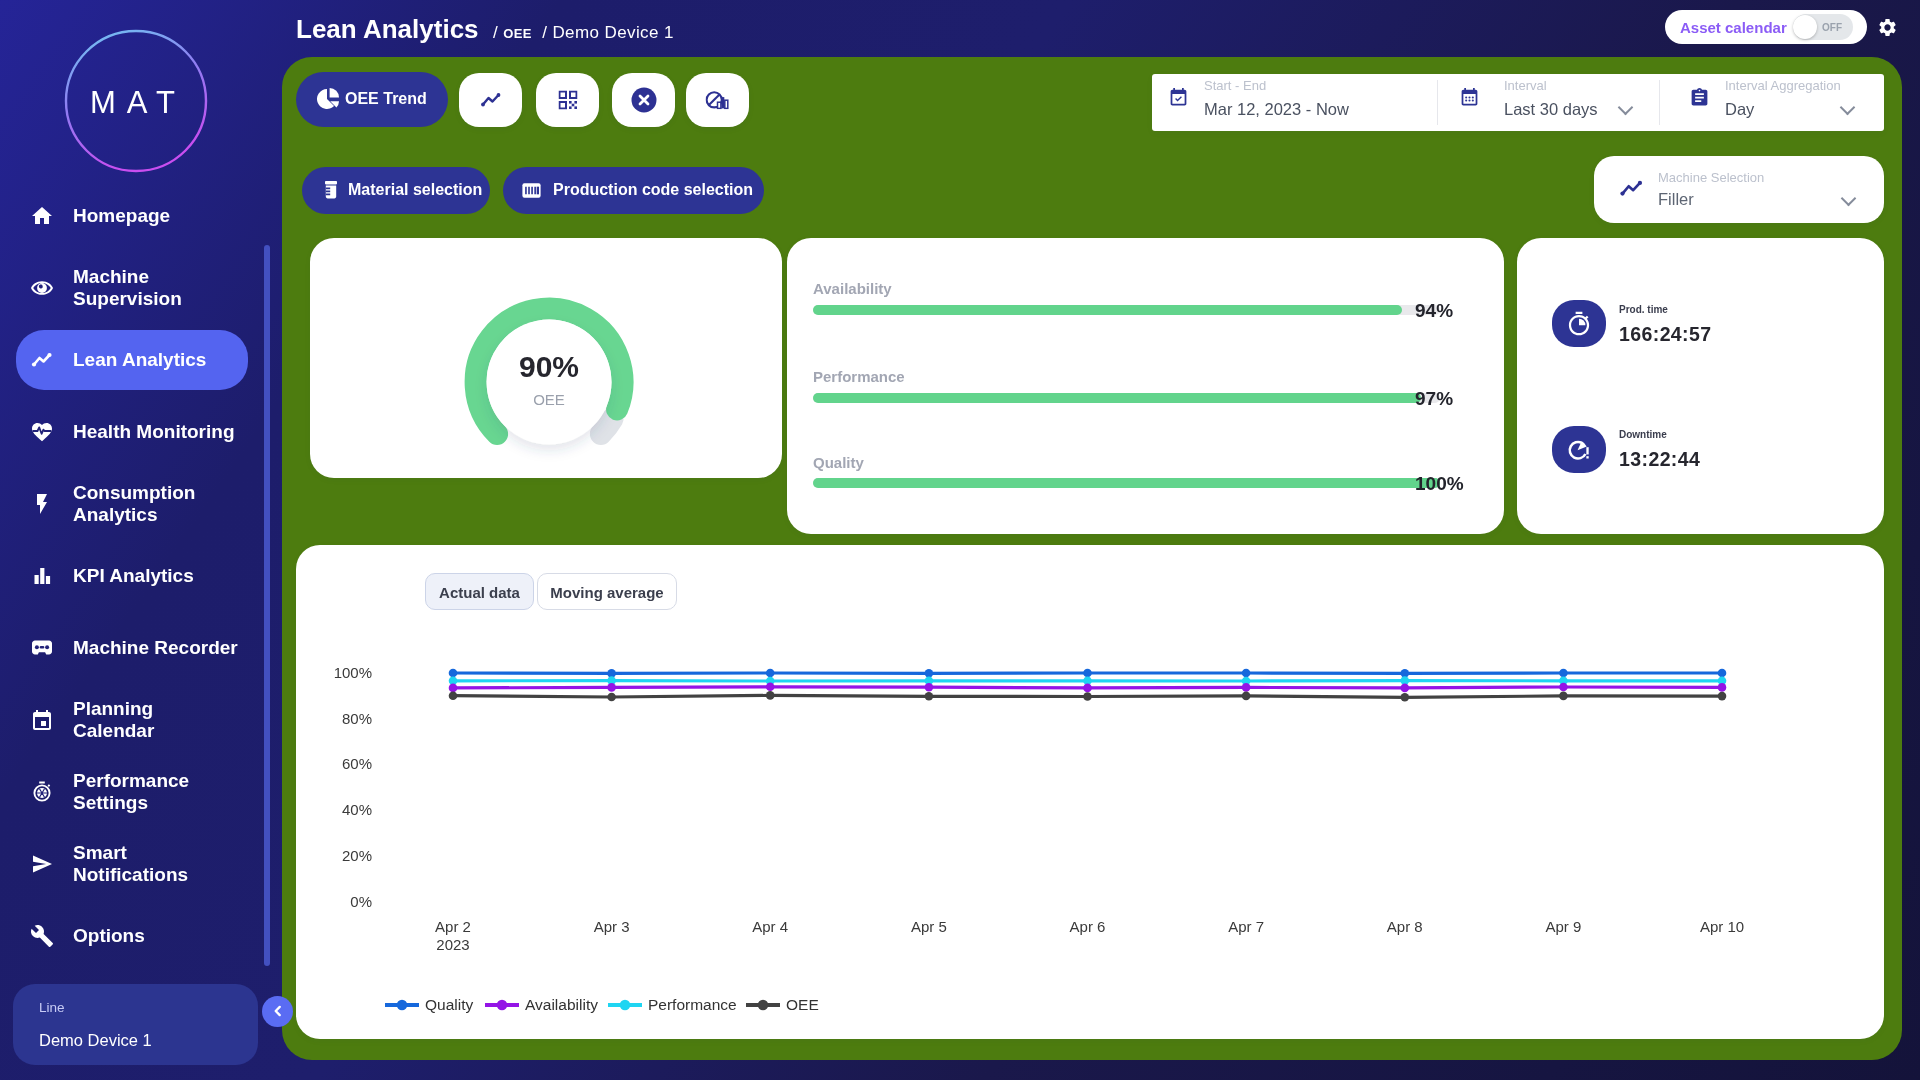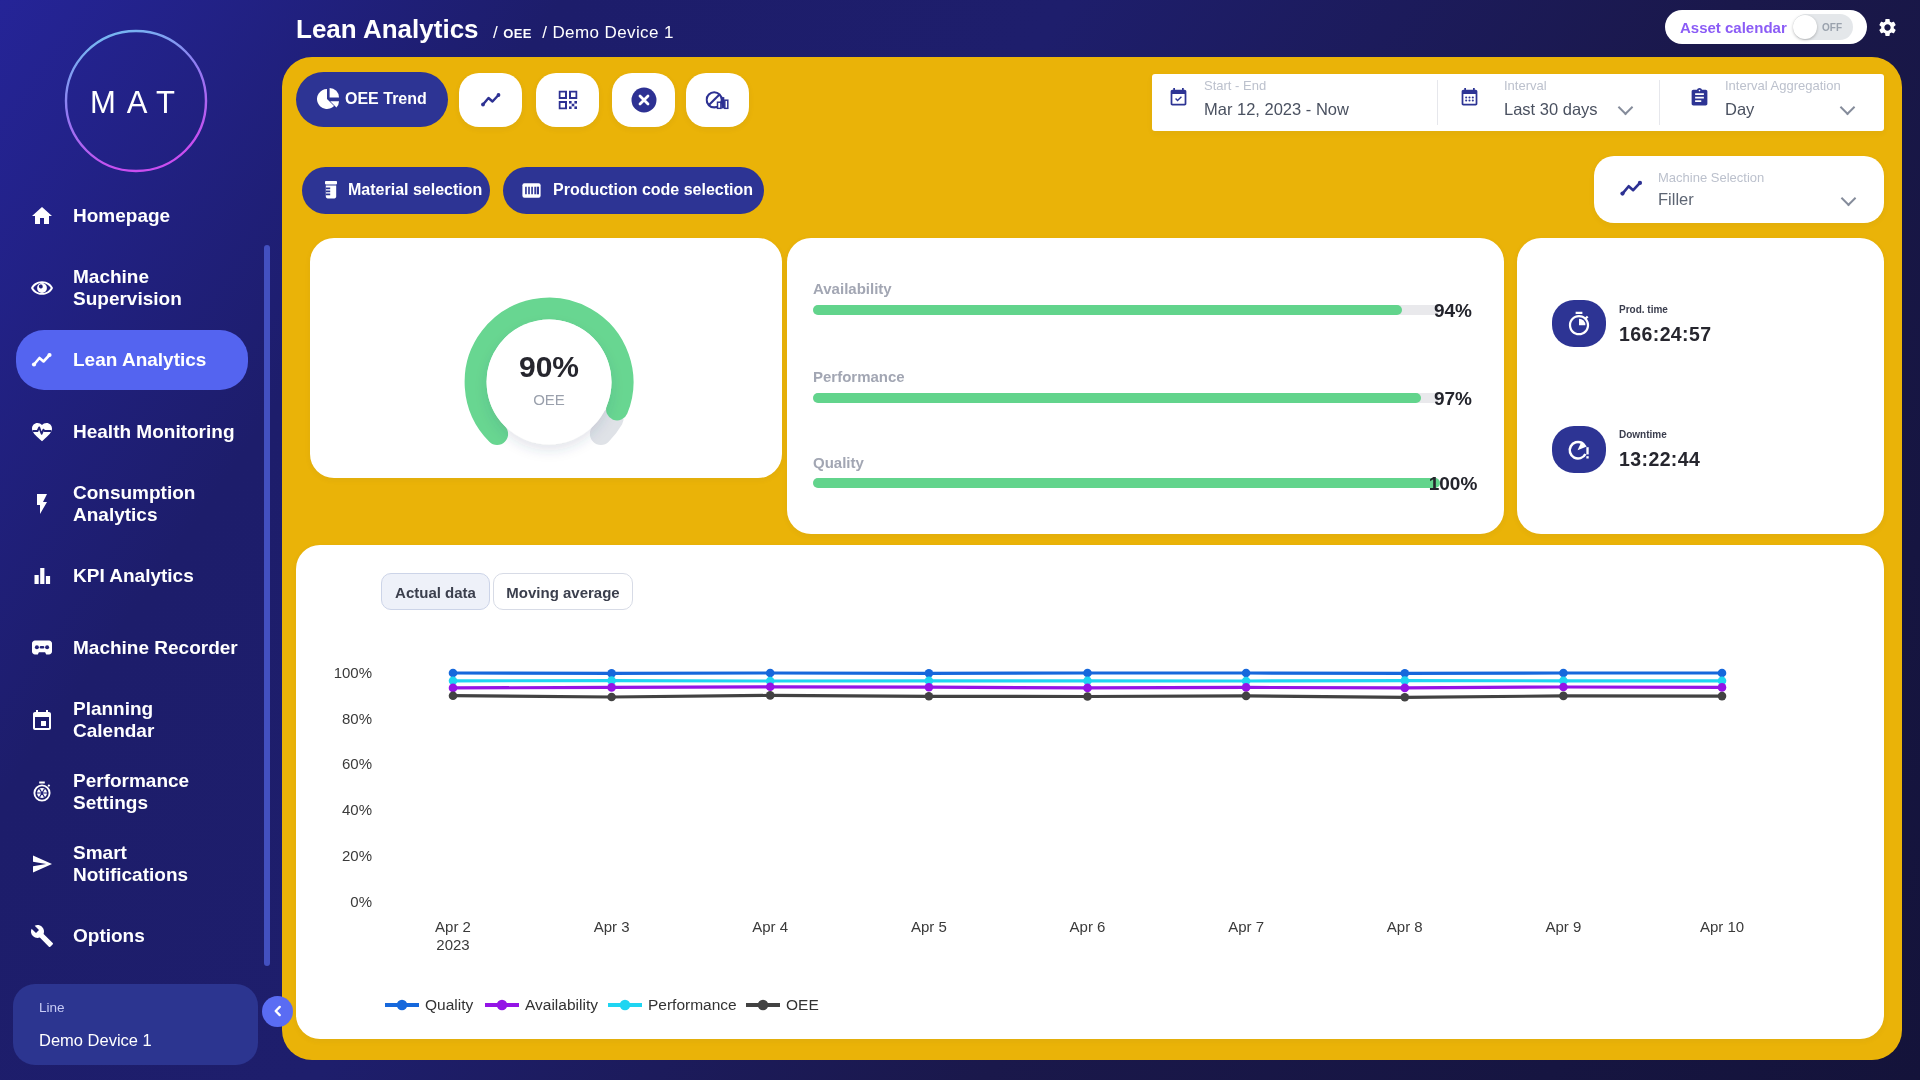--- a/index.html
+++ b/index.html
@@ -17,40 +17,40 @@
 .collapsebtn { position:absolute; z-index:20; left:262px; top:996px; width:31px; height:31px; border-radius:50%; background:#5a6cf3; color:#fff; text-align:center; }
 
 .title { position:absolute; left:296px; top:14px; color:#fff; font-size:26px; font-weight:bold;text-align:center; }
 .crumbs { color:#fff; font-size:17px; font-weight:normal; letter-spacing:0.4px; }
 .assetpill { position:absolute; left:1665px; top:10px; width:202px; height:34px; background:#fff; border-radius:17px; }
 .assetpill .t { position:absolute; left:15px; top:9px; font-size:15px; font-weight:bold; color:#8b5cf6; }
 .toggletrack { position:absolute; left:128px; top:4px; width:60px; height:26px; background:#e4e7ea; border-radius:13px; }
 .toggleknob { position:absolute; left:0px; top:1px; width:24px; height:24px; background:#fff; border-radius:50%; box-shadow:0 1px 3px rgba(0,0,0,.25); }
 .toggleoff { position:absolute; left:29px; top:8px; font-size:10px; font-weight:bold; color:#9aa2ad; }
 
-.panel { position:absolute; z-index:1; left:282px; top:57px; width:1620px; height:1003px; background:#eab308; border-radius:30px;padding-left:8px; }
+.panel { position:absolute; z-index:1; left:282px; top:57px; width:1620px; height:1003px; background:#4d7c0f; border-radius:30px;padding-left:8px; }
 .card { position:absolute; background:#fff; border-radius:24px; box-shadow:0 2px 6px rgba(40,50,120,0.05); }
 .bluepill { position:absolute; background:#2d3494; border-radius:28px; color:#fff; font-weight:bold; font-size:16px; white-space:nowrap; }
 .iconbtn { position:absolute; background:#fff; border-radius:20px; box-shadow:0 2px 6px rgba(40,50,120,0.06); }
 .iconbtn svg { position:absolute; left:50%; top:50%; transform:translate(-50%,-50%); }
 .fieldlabel { font-size:13px; color:#bcc1cd; white-space:nowrap; }
 .fieldvalue { font-size:16.5px; color:#4a5160; white-space:nowrap; }
 .chev { display:inline-block; width:11px; height:11px; border-right:2.4px solid #858c9b; border-bottom:2.4px solid #858c9b; transform:rotate(45deg); }
 
 .bar-label { position:absolute; font-size:15px; font-weight:bold; color:#a2a6b3; }
 .bar-track { position:absolute; width:627px; height:10px; background:#e9e9ec; border-radius:5px; }
 .bar-fill  { position:absolute; height:10px; background:#62d48c; border-radius:5px; }
-.bar-pct { position:absolute; font-size:19px; font-weight:bold; color:#23242c; text-align:center; width:76px; }
+.bar-pct { position:absolute; font-size:19px; font-weight:bold; color:#23242c; text-align:left; width:76px; }
 
 .blob { position:absolute; width:54px; height:47px; background:#2d3494; border-radius:22px; }
 .blob svg { position:absolute; left:50%; top:50%; transform:translate(-50%,-50%); }
 .tlabel { position:absolute; font-size:10px; font-weight:bold; color:#3a3d4d; }
 .tvalue { position:absolute; font-size:19.5px; font-weight:bold; color:#26262e; letter-spacing:0.4px; }
 
-.tbtn { position:absolute; height:37px; border:1px solid #d7dbe6; border-radius:10px; background:#fff; font-size:15px; font-weight:bold; color:#3b3f4d; text-align:center; }
+.tbtn { position:absolute; height:37px; border:1px solid #d7dbe6; border-radius:10px; background:#fff; font-size:15px; font-weight:bold; color:#3b3f4d; text-align:center;margin-left:44px; }
 .tbtn.sel { background:#eef1f9; border-color:#ccd4e8; }
 </style>
 </head>
 <body>
 
 <div class="sidebar">
   <svg class="abs" style="left:64px;top:29px" width="144" height="144" viewBox="0 0 144 144">
     <defs>
         <linearGradient id="lg" x1="0" y1="0" x2="0.35" y2="1">
       <stop offset="0" stop-color="#6fc8f2"></stop>

